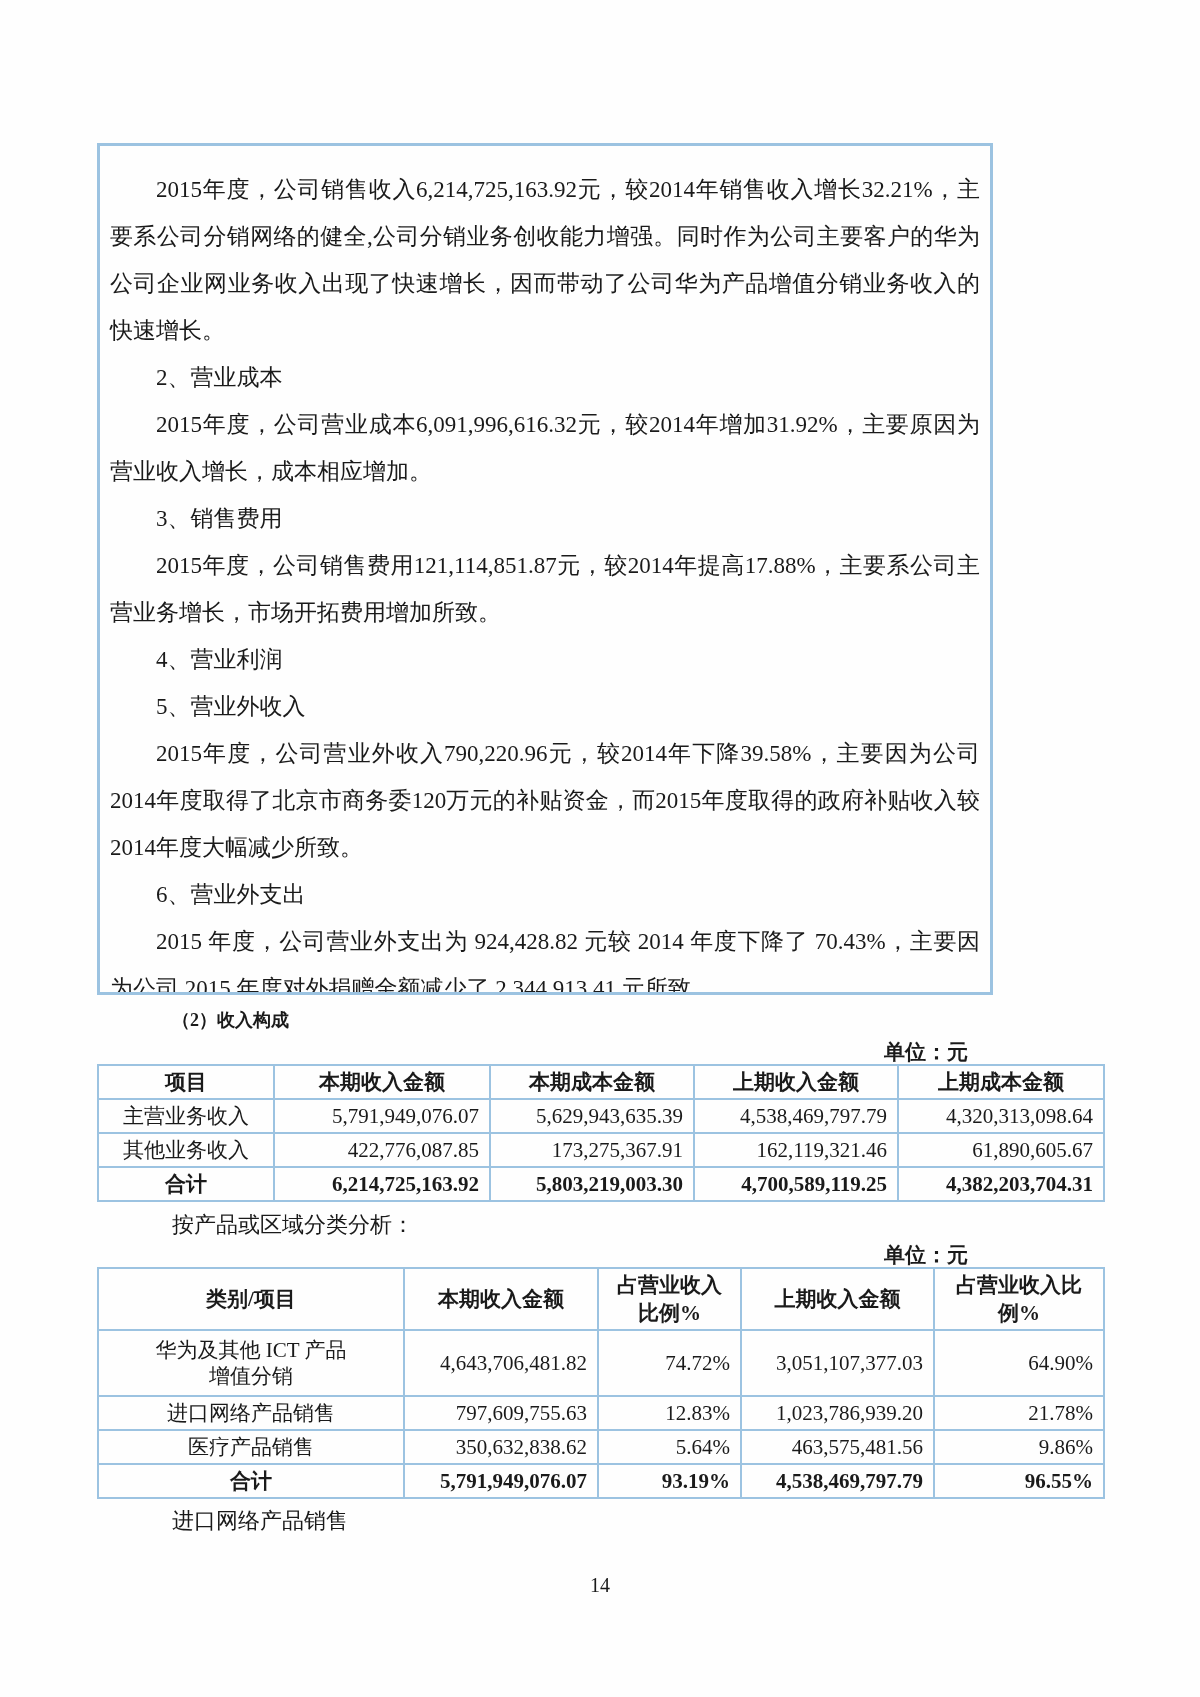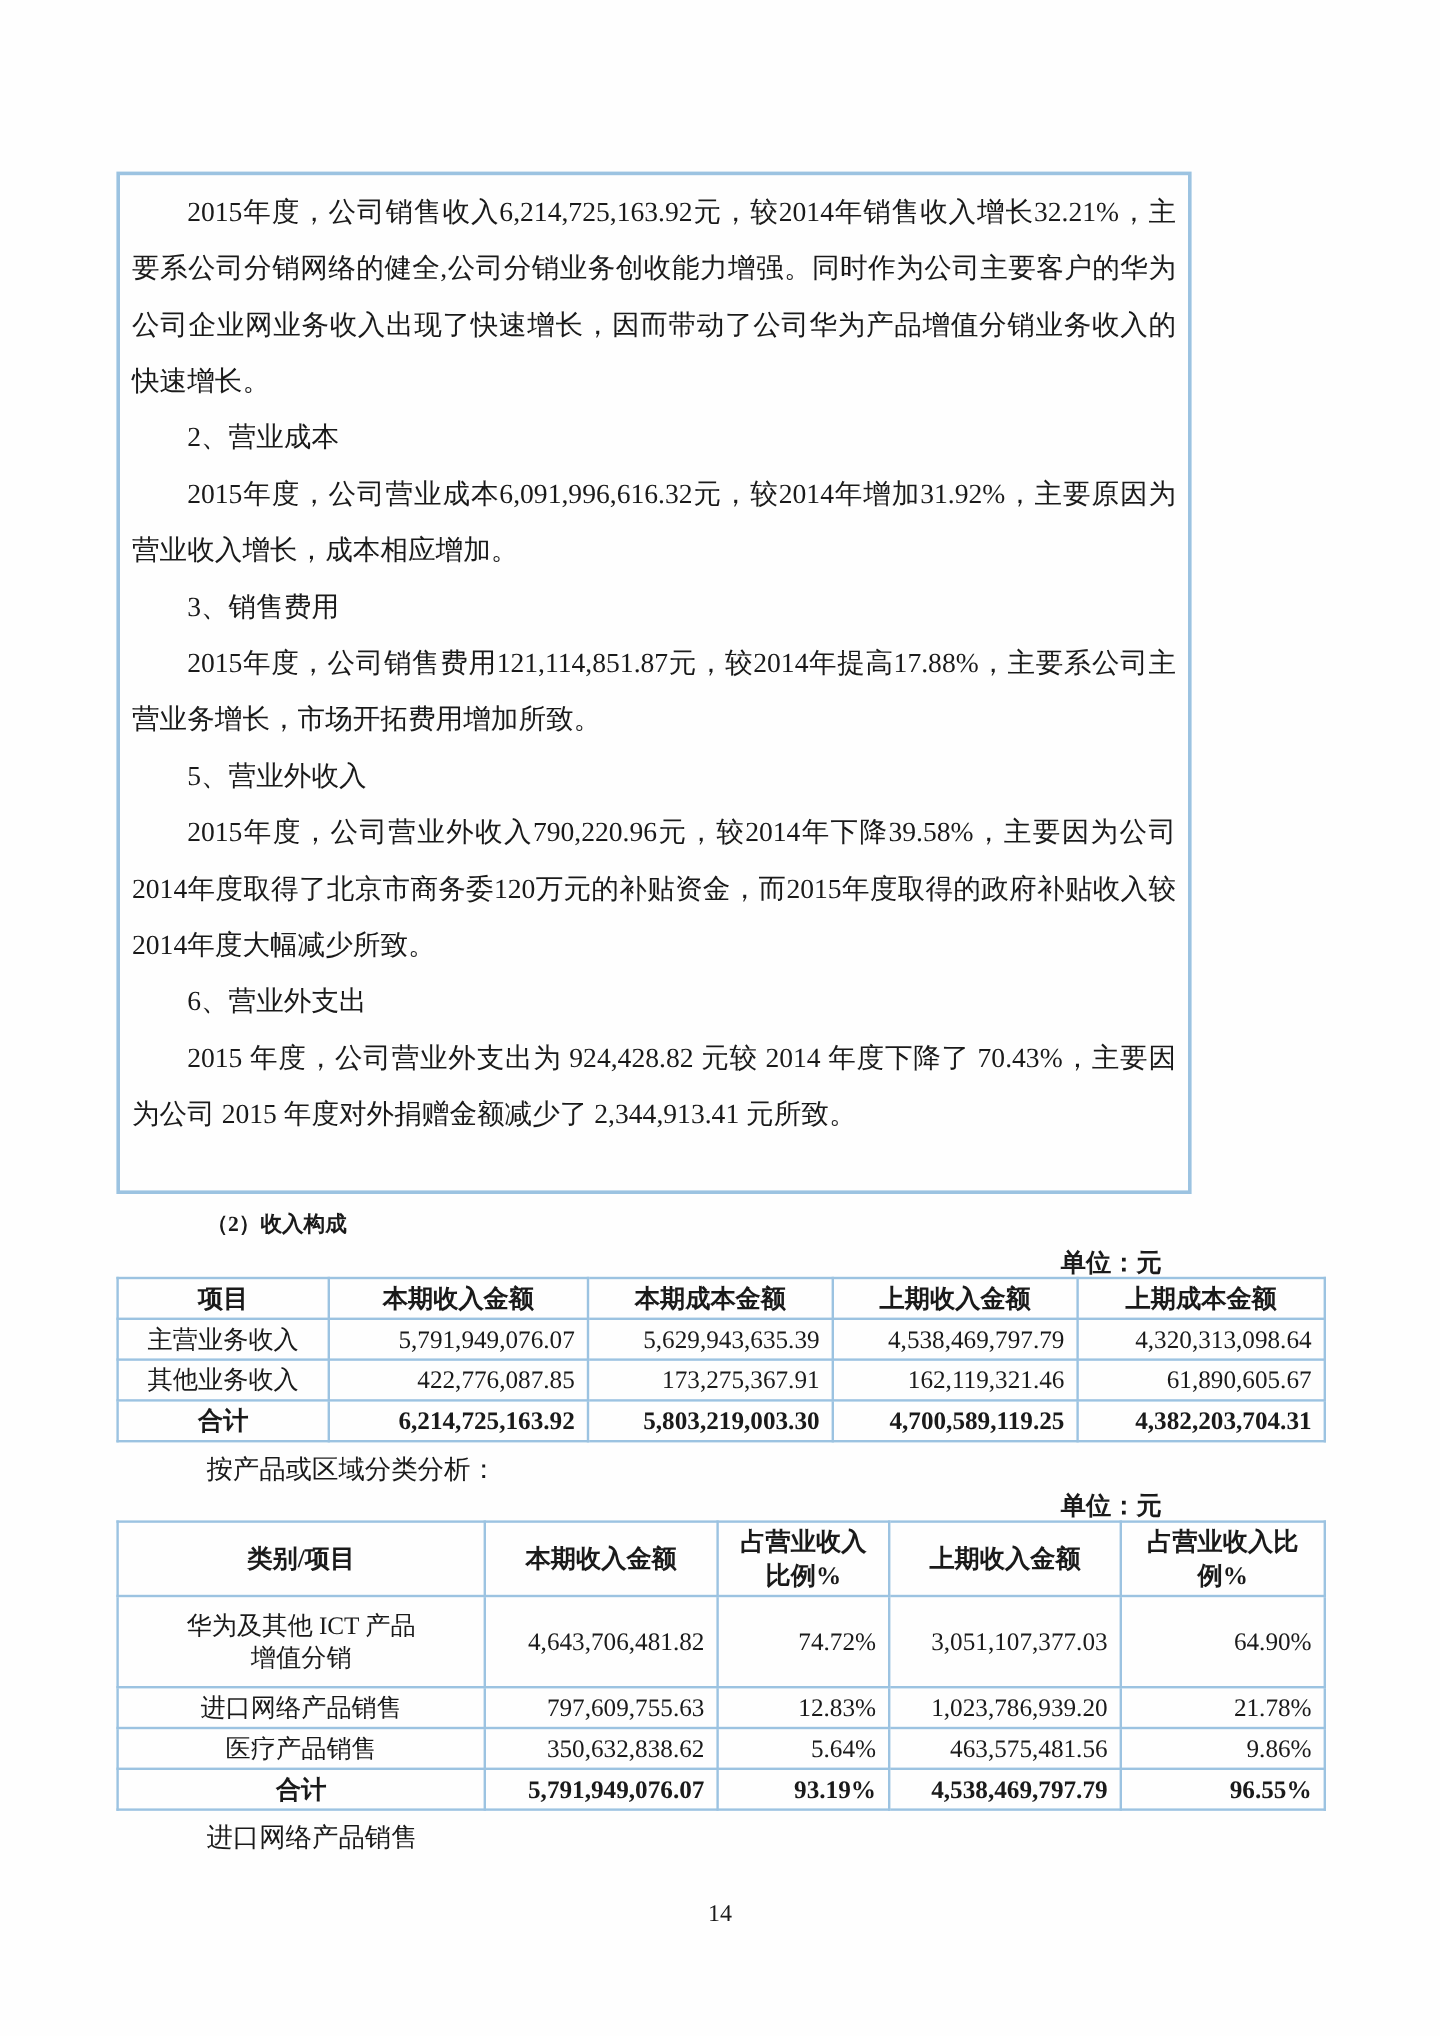--- a/index.html
+++ b/index.html
@@ -8,21 +8,21 @@
     width:1200px; height:1697px;
     font-family:"Liberation Serif","DejaVu Serif",serif;
     color:#1a1a1a;
   }
   .page { width:1200px; height:1697px; overflow:hidden; background:#fefefe; }
 
   .content-box {
     margin:143px 0 0 97px;
     width:896px; height:852px;
     border:3px solid var(--border-blue,#9cc3e1);
-    padding:7px 10px 2px 10px;
+    padding:20px 10px 2px 10px;
     overflow:hidden;
   }
   .content-box p {
     font-size:23px; line-height:47px;
     text-align:justify; text-indent:2em;
   }
   .content-box p.item-heading { text-align:left; }
 
   .section-heading {
     margin:10px 0 0 172px;
@@ -38,39 +38,40 @@
   }
   th,td { border:2px solid var(--border-blue,#9cc3e1); font-size:21px; overflow:hidden; }
   th {
     font-weight:bold; text-align:center; vertical-align:middle;
     padding:2px 4px; line-height:28px; white-space:pre-line;
   }
   td { vertical-align:middle; line-height:26px; }
   td.cat { text-align:center; padding:3px 4px; white-space:pre-line;font-family:Liberation Serif, serif; }
   td.num { text-align:right; padding:3px 10px 3px 4px; }
   #table1 tr { height:32px; }
-  #table2 tr.tall { height:76px; }
+  #table2 tr.tall { height:66px; }
   #table2 tr { height:32px;padding-left:17px; }
   tr.total td { font-weight:bold; }
 
   .note { margin:10px 0 0 172px; font-size:22px; line-height:26px; }
   .footer-note { margin:9px 0 0 172px; font-size:22px; line-height:26px; }
   .page-number { text-align:center; margin-top:40px; font-size:20px; }
 </style>
 </head>
 <body>
 
 <div class="page">
 
   <div class="content-box">
     <p>2015年度，公司销售收入6,214,725,163.92元，较2014年销售收入增长32.21%，主要系公司分销网络的健全,公司分销业务创收能力增强。同时作为公司主要客户的华为公司企业网业务收入出现了快速增长，因而带动了公司华为产品增值分销业务收入的快速增长。</p>
     <p class="item-heading">2、营业成本</p>
     <p>2015年度，公司营业成本6,091,996,616.32元，较2014年增加31.92%，主要原因为营业收入增长，成本相应增加。</p>
     <p class="item-heading">3、销售费用</p>
     <p>2015年度，公司销售费用121,114,851.87元，较2014年提高17.88%，主要系公司主营业务增长，市场开拓费用增加所致。</p>
+    <p class="item-heading">4、营业利润</p>
     <p class="item-heading">5、营业外收入</p>
     <p>2015年度，公司营业外收入790,220.96元，较2014年下降39.58%，主要因为公司2014年度取得了北京市商务委120万元的补贴资金，而2015年度取得的政府补贴收入较2014年度大幅减少所致。</p>
     <p class="item-heading">6、营业外支出</p>
     <p>2015 年度，公司营业外支出为 924,428.82 元较 2014 年度下降了 70.43%，主要因为公司 2015 年度对外捐赠金额减少了 2,344,913.41 元所致。</p>
   </div>
 
   <div class="section-heading">（2）收入构成</div>
 
   <div class="unit-label">单位：元</div>
 

